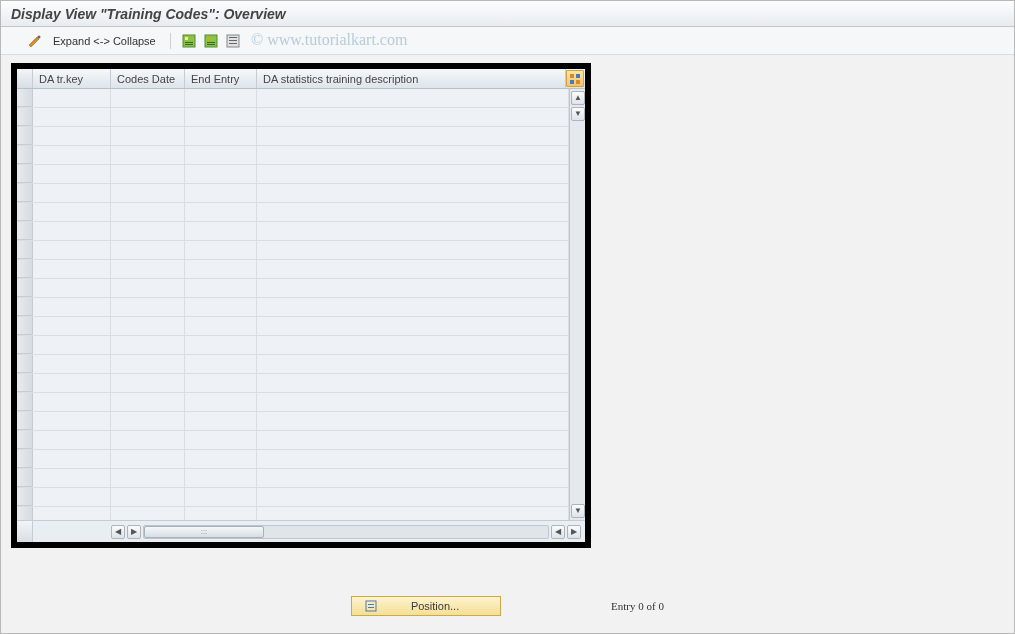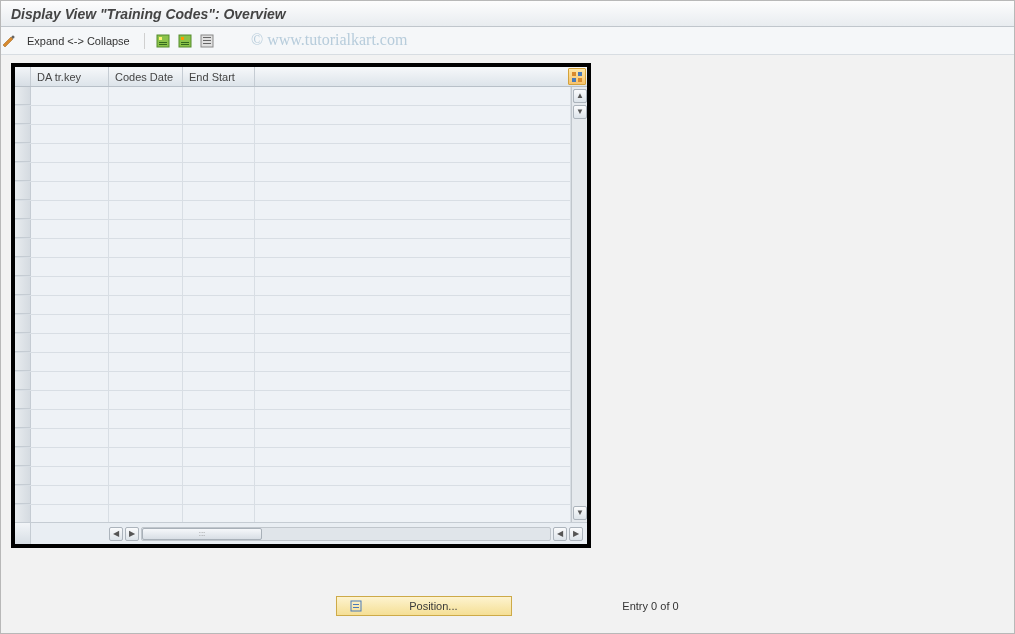--- a/index.html
+++ b/index.html
@@ -25,21 +25,21 @@
       font-style: italic;
       font-weight: bold;
       color: #444;
       height: 26px;
       display: flex;
       align-items: center;
     }
     .toolbar {
       background: #f5f7f9;
       border-bottom: 1px solid #d8dde2;
-      padding: 4px 0;
+      padding: 4px 26px;
       height: 28px;
       display: flex;
       align-items: center;
       gap: 6px;
     }
     .tb-icon {
       width: 16px;
       height: 16px;
       display: inline-flex;
       align-items: center;
@@ -58,21 +58,21 @@
       margin: 0 4px;
     }
     .content-area {
       position: relative;
       padding: 8px 10px;
       height: calc(100% - 54px - 50px);
       background: #f2f2f2;
     }
     .grid-container {
       background: #15803d;
-      border: 4px solid #000000;
+      border: 6px solid #000000;
       width: 580px;
       height: 485px;
       position: relative;
       box-shadow: inset 0 0 0 1px #fff2;
     }
     .grid-header-row {
       display: flex;
       background: linear-gradient(to bottom, #f6f8fa, #dde4ea);
       border-bottom: 1px solid #b8c0c8;
       height: 20px;
@@ -212,21 +212,21 @@
       bottom: 12px;
       left: 0;
       right: 0;
       height: 30px;
       display: flex;
       align-items: center;
       justify-content: center;
       gap: 110px;
     }
     .position-btn {
-      width: 176px;
+      width: 150px;
       height: 20px;
       background: linear-gradient(to bottom, #fdf3cf, #f5df95);
       border: 1px solid #cdaa48;
       display: flex;
       align-items: center;
       cursor: pointer;
       padding-left: 12px;
       gap: 8px;
     }
     .position-btn .icon-slot {
@@ -237,20 +237,21 @@
       justify-content: center;
     }
     .position-btn .lbl {
       flex: 1;
       color: #3a3a3a;
       text-align: center;
       padding-right: 16px;
     }
     .entry-label {
       color: #333;
+      font-family: Liberation Serif, serif;
     }
     .watermark {
       position: absolute;
       top: 30px;
       left: 250px;
       font-size: 16px;
       font-family: Georgia, serif;
       color: rgba(172, 196, 214, 0.85);
       pointer-events: none;
       z-index: 10;
@@ -304,21 +305,22 @@
 </div>
 
 <div class="watermark">© www.tutorialkart.com</div>
 
 <div class="content-area">
   <div class="grid-container">
     <div class="grid-header-row">
       <div class="row-selector-col"></div>
       <div class="th col-w1">DA tr.key</div>
       <div class="th col-w2">Codes Date</div>
-      <div class="th col-w3">End Start</div>
+      <div class="th col-w3">End Entry</div>
+      <div class="th col-w4">DA statistics training description</div>
       <div class="config-col">
         <svg width="12" height="12" viewBox="0 0 12 12">
           <rect x="1" y="1" width="4" height="4" fill="#d88a2e"></rect>
           <rect x="7" y="1" width="4" height="4" fill="#4a7ab8"></rect>
           <rect x="1" y="7" width="4" height="4" fill="#4a7ab8"></rect>
           <rect x="7" y="7" width="4" height="4" fill="#d88a2e"></rect>
         </svg>
       </div>
     </div>
     <div class="grid-body">

